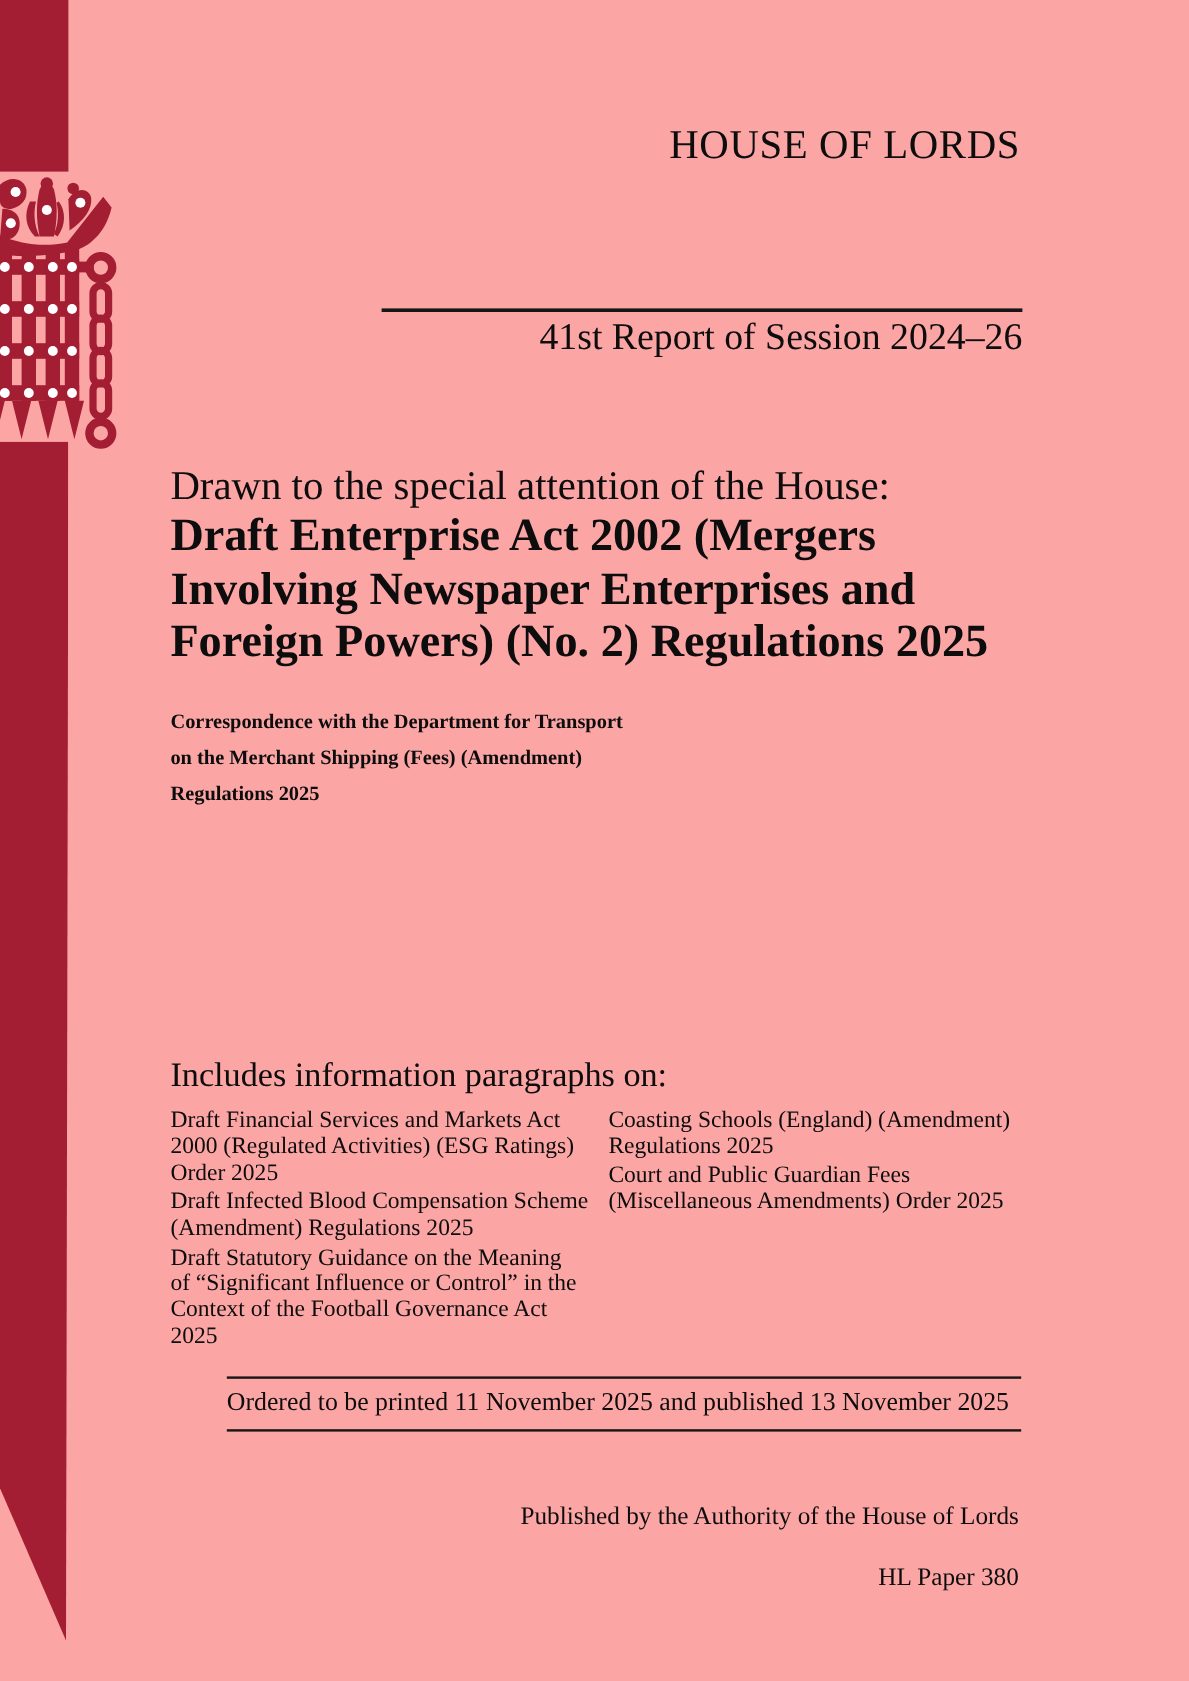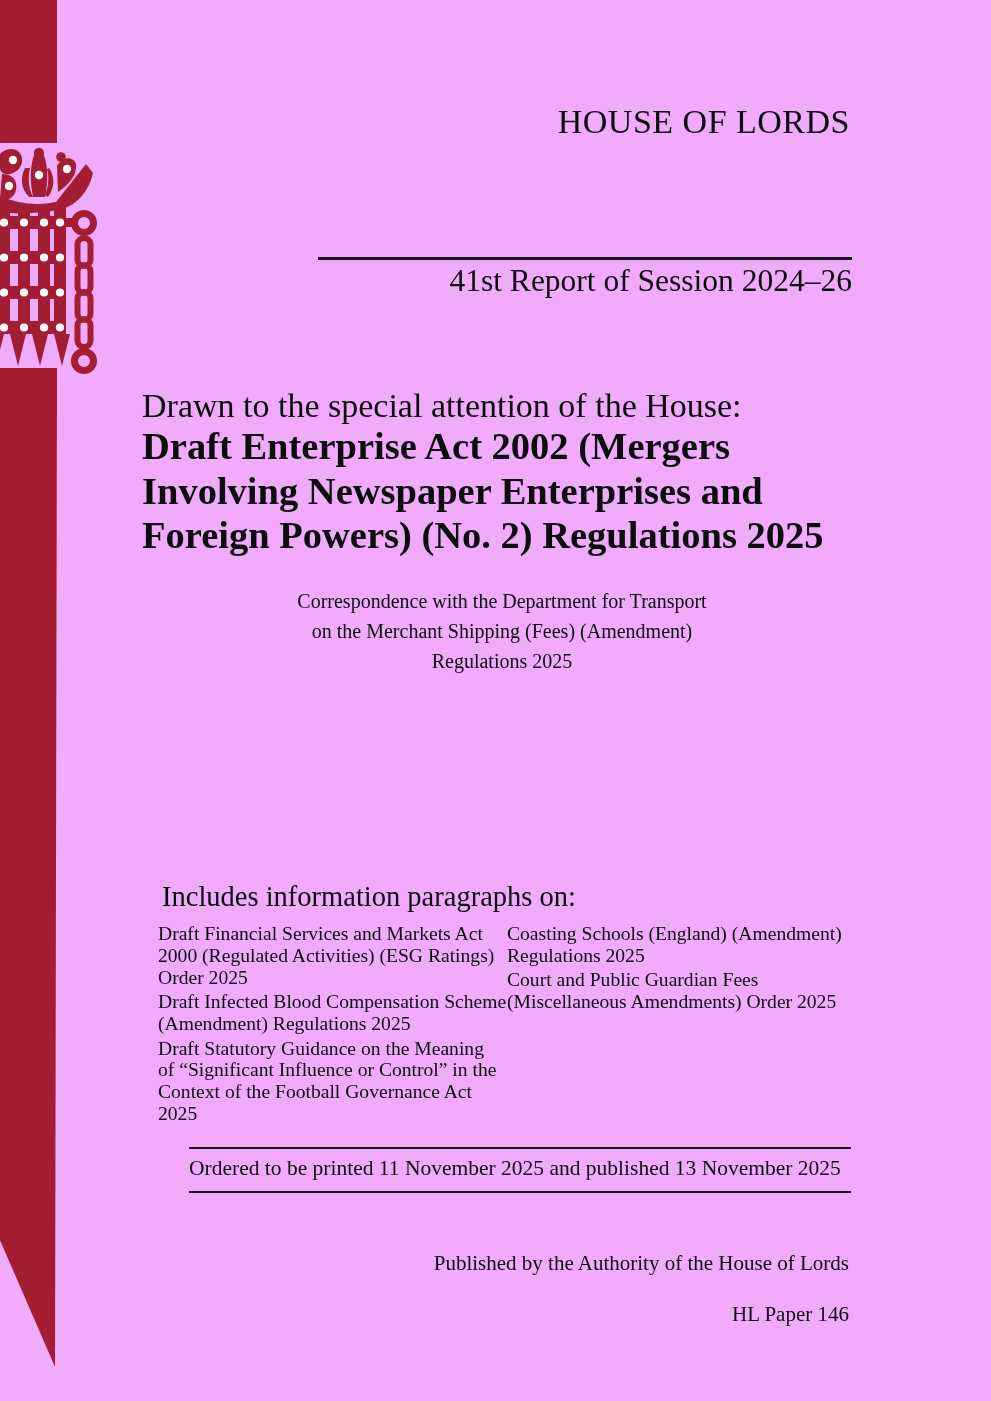--- a/index.html
+++ b/index.html
@@ -1,19 +1,19 @@
 <!DOCTYPE html>
 <html><head>
 <meta charset="utf-8">
 <style>
   html,body{margin:0;padding:0;background:#ffffff;}
   .page{
     position:relative;
     width:991px;height:1401px;
-    background:#f0abfc;
+    background:#fca5a5;
     font-family:"Liberation Serif","DejaVu Serif",serif;
     color:#0d0d0d;
     overflow:hidden;
   }
   
   .bar-top{
     position:absolute;left:0;top:0;width:57px;height:143px;
     background:#A31D33;
   }
   .bar-bottom{
@@ -45,32 +45,31 @@
     position:absolute;left:142px;top:387px;
     font-size:34px;white-space:nowrap;
   }
   .title{
     position:absolute;left:142px;top:424px;width:780px;
     font-size:38.5px;font-weight:700;line-height:44.5px;
     white-space:pre-line;
   }
   .subtitle{
     position:absolute;left:142px;top:587px;width:720px;
-    font-size:20px;font-weight:400;line-height:29.8px;
+    font-size:17px;font-weight:700;line-height:29.8px;
     white-space:pre-line;
-    text-align:center;
   }
   
   .includes{
     position:absolute;left:142px;top:881px;
-    font-size:28.5px;white-space:nowrap;margin-left:20px;
+    font-size:28.5px;white-space:nowrap;
   }
   .cols{position:absolute;left:142px;top:923px;width:720px;}
   .col{position:absolute;top:0;}
-  .col-left{left:16px;width:350px;}
+  .col-left{left:0;width:350px;}
   .col-right{left:365px;width:350px;}
   .col p{
     margin:0 0 2.5px 0;
     font-size:19.6px;line-height:21.9px;
     white-space:pre-line;
   }
   
   .rule-ordered-top{left:189px;width:662px;top:1147px;height:2px;}
   .ordered{
     position:absolute;left:189px;width:662px;top:1155px;
@@ -194,15 +193,15 @@
       <p>Court and Public Guardian Fees
 (Miscellaneous Amendments) Order 2025</p>
     </div>
   </div>
 
   <div class="rule rule-ordered-top"></div>
   <div class="ordered">Ordered to be printed 11 November 2025 and published 13 November 2025</div>
   <div class="rule rule-ordered-bottom"></div>
 
   <div class="published">Published by the Authority of the House of Lords</div>
-  <div class="paper">HL Paper 146</div>
+  <div class="paper">HL Paper 380</div>
 
 </div>
 
 </body></html>

